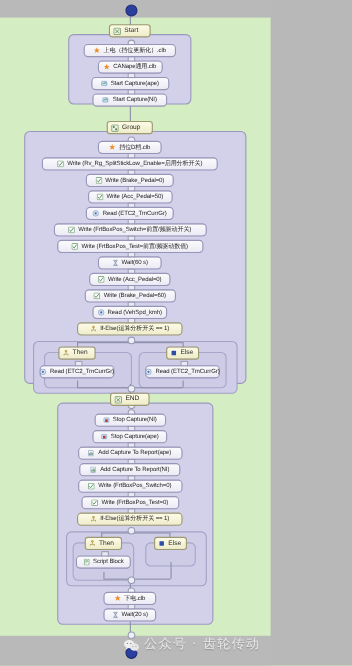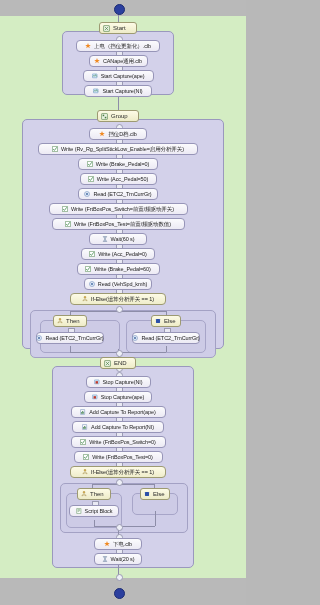--- a/index.html
+++ b/index.html
@@ -119,20 +119,35 @@
 
   <div class="gutter" id="gutter-top"></div>
   <div class="gutter" id="gutter-bottom"></div>
 
   <div class="root-dot"></div>
 
   <div id="canvas"></div>
 
   <div class="root-dot bottom"></div>
 
+  <div id="watermark">
+    <span class="wm-logo">
+      <svg width="15" height="12" viewBox="0 0 15 12">
+        <ellipse cx="5.4" cy="4.6" rx="4.6" ry="3.8" fill="#efefef"></ellipse>
+        <path d="M3.2 7.6 L2.2 9.6 L4.4 8.4 Z" fill="#efefef"></path>
+        <ellipse cx="10.2" cy="7.2" rx="4.1" ry="3.4" fill="#e7e7e7"></ellipse>
+        <path d="M12.4 9.8 L13.4 11.6 L11.3 10.6 Z" fill="#e7e7e7"></path>
+        <circle cx="3.9" cy="3.9" r="0.65" fill="#8a8a8a"></circle>
+        <circle cx="6.9" cy="3.9" r="0.65" fill="#8a8a8a"></circle>
+        <circle cx="8.8" cy="6.5" r="0.55" fill="#9a9a9a"></circle>
+        <circle cx="11.6" cy="6.5" r="0.55" fill="#9a9a9a"></circle>
+      </svg>
+    </span>
+    <span class="wm-text">公众号 · 齿轮传动</span>
+  </div>
 
 <div class="trunk" style="left: 118px; top: 10px; height: 16px; width: 1px;"></div>
     <div class="panel" style="left: 62px; top: 31px; width: 112px; height: 64px;"></div>
     <div class="chip" style="left: 99px; top: 22px; width: 38px; height: 12px;">
       <span class="ic">
         <svg width="7" height="7" viewBox="0 0 10 10">
           <rect x="0.8" y="0.8" width="8.4" height="8.4" rx="0.8" fill="#e9f2e2" stroke="#4a7a3f" stroke-width="0.8"></rect>
           <path d="M2.6 2.6 L7.4 7.4 M7.4 2.6 L2.6 7.4" stroke="#4a7a3f" stroke-width="0.9"></path>
         </svg>
       </span>

